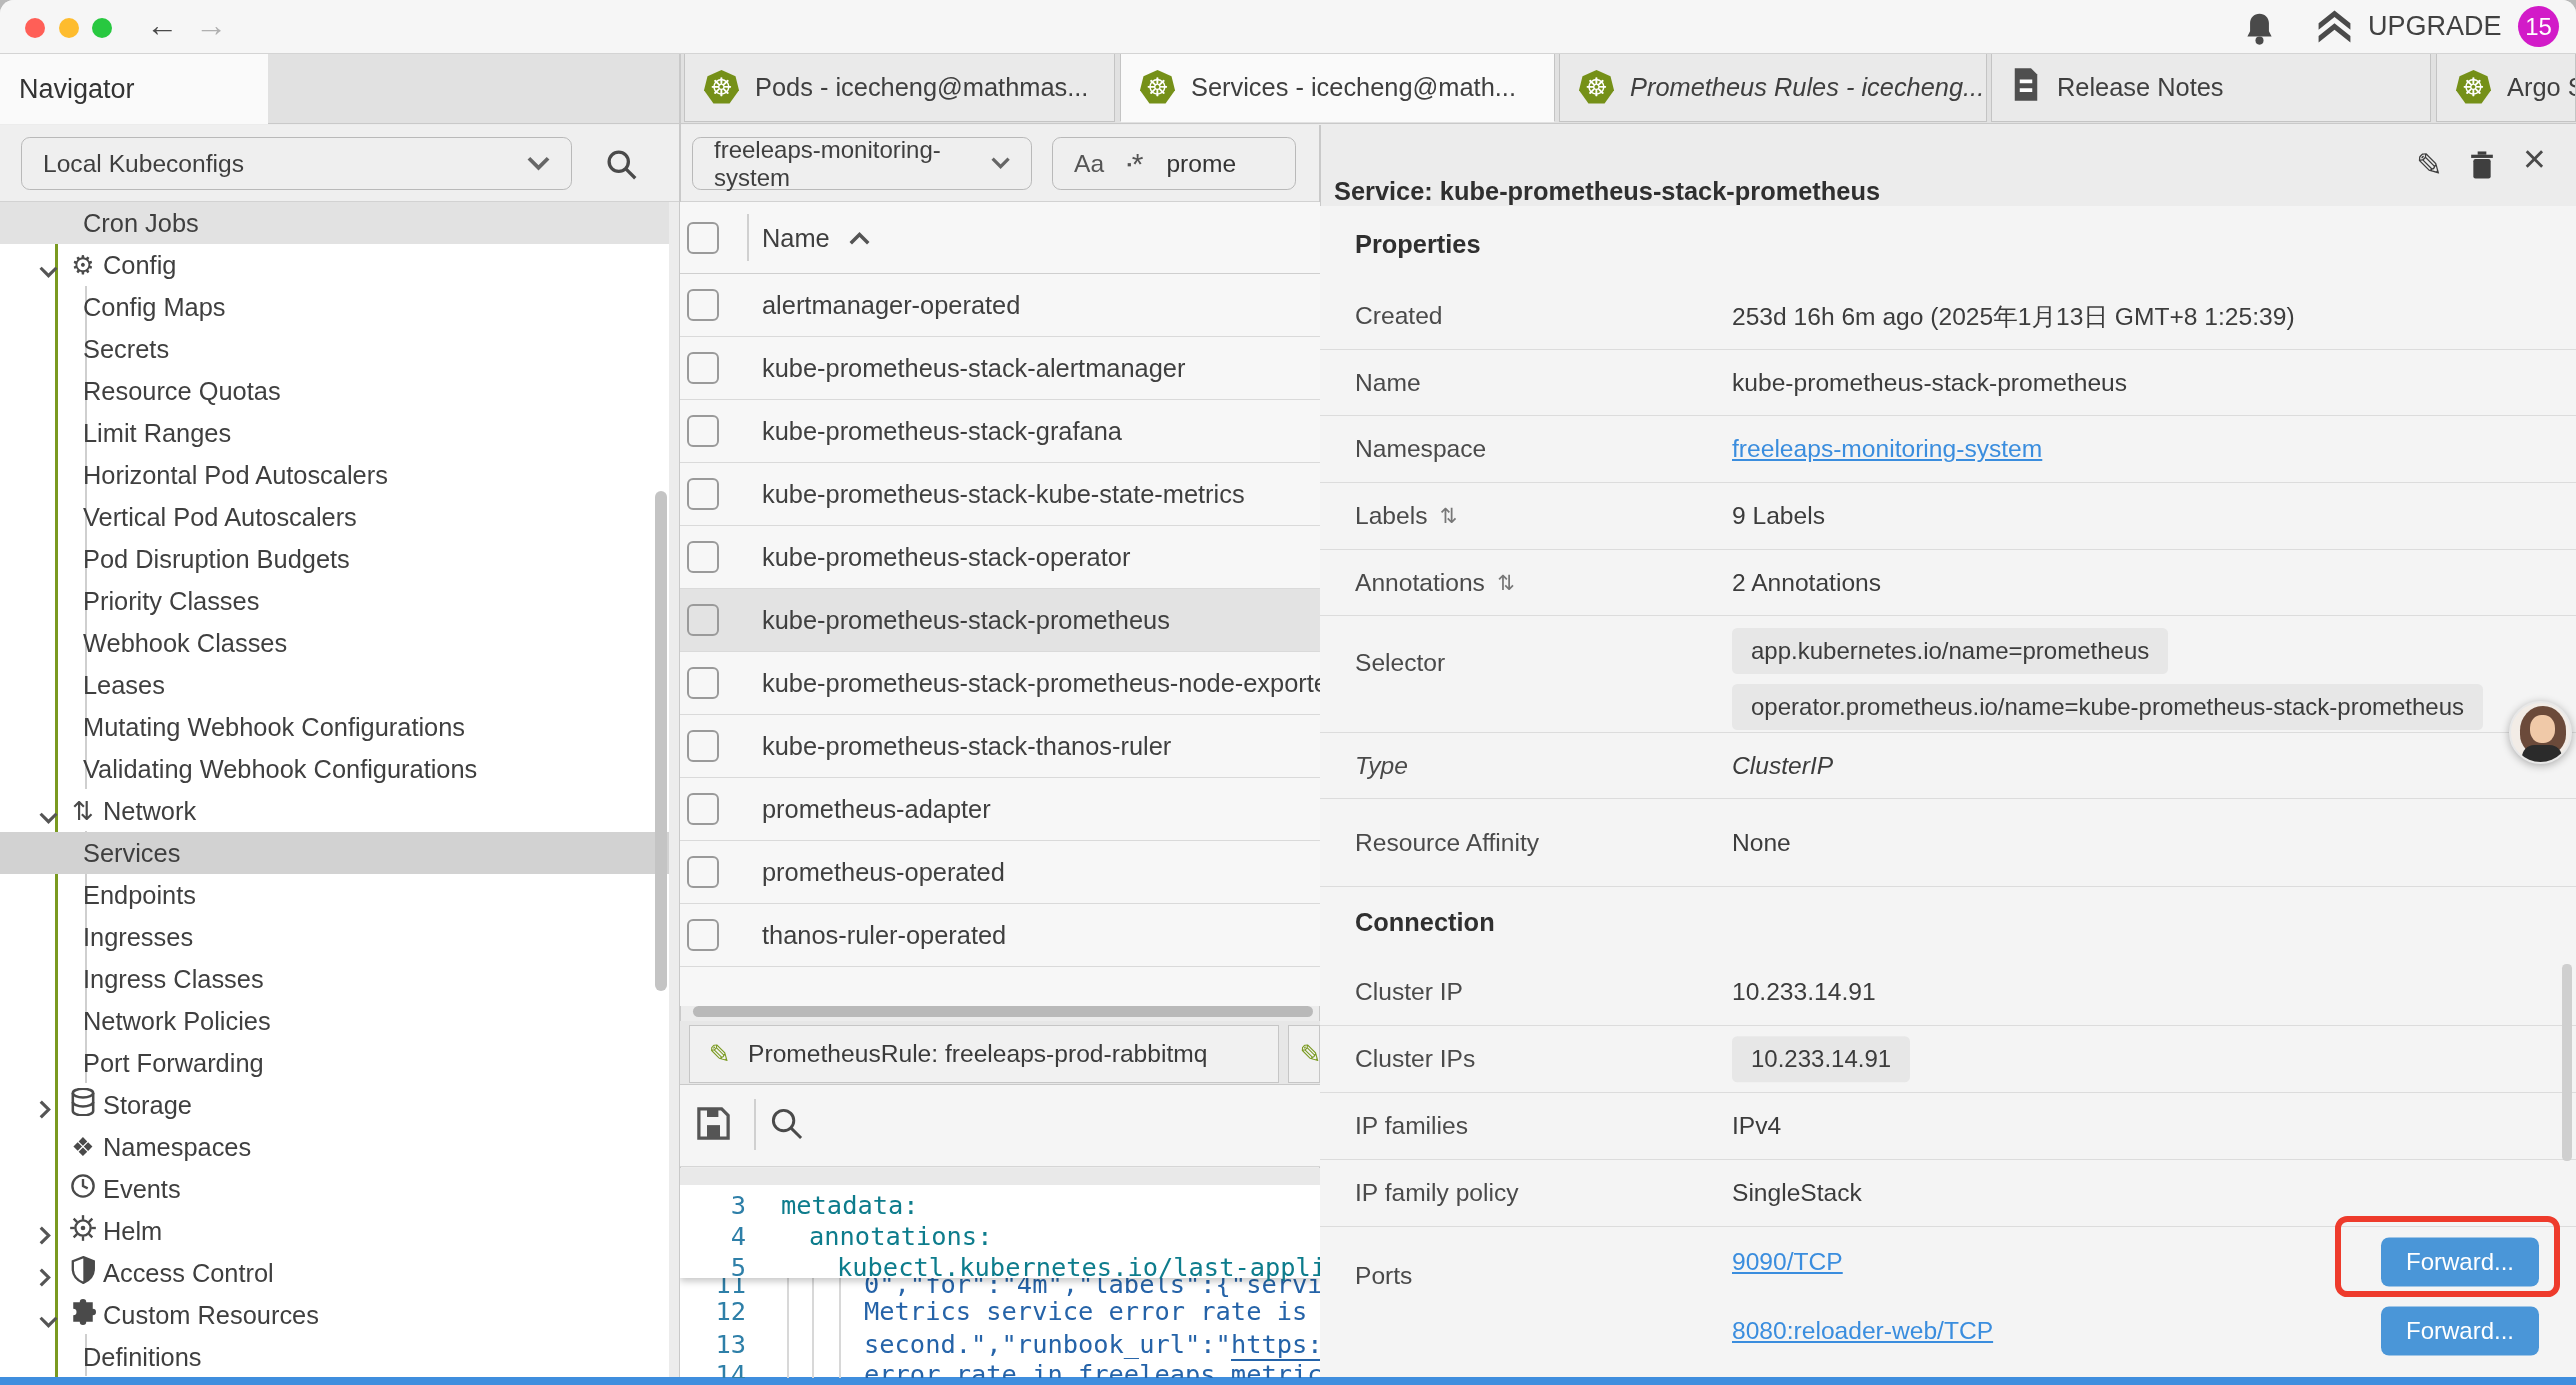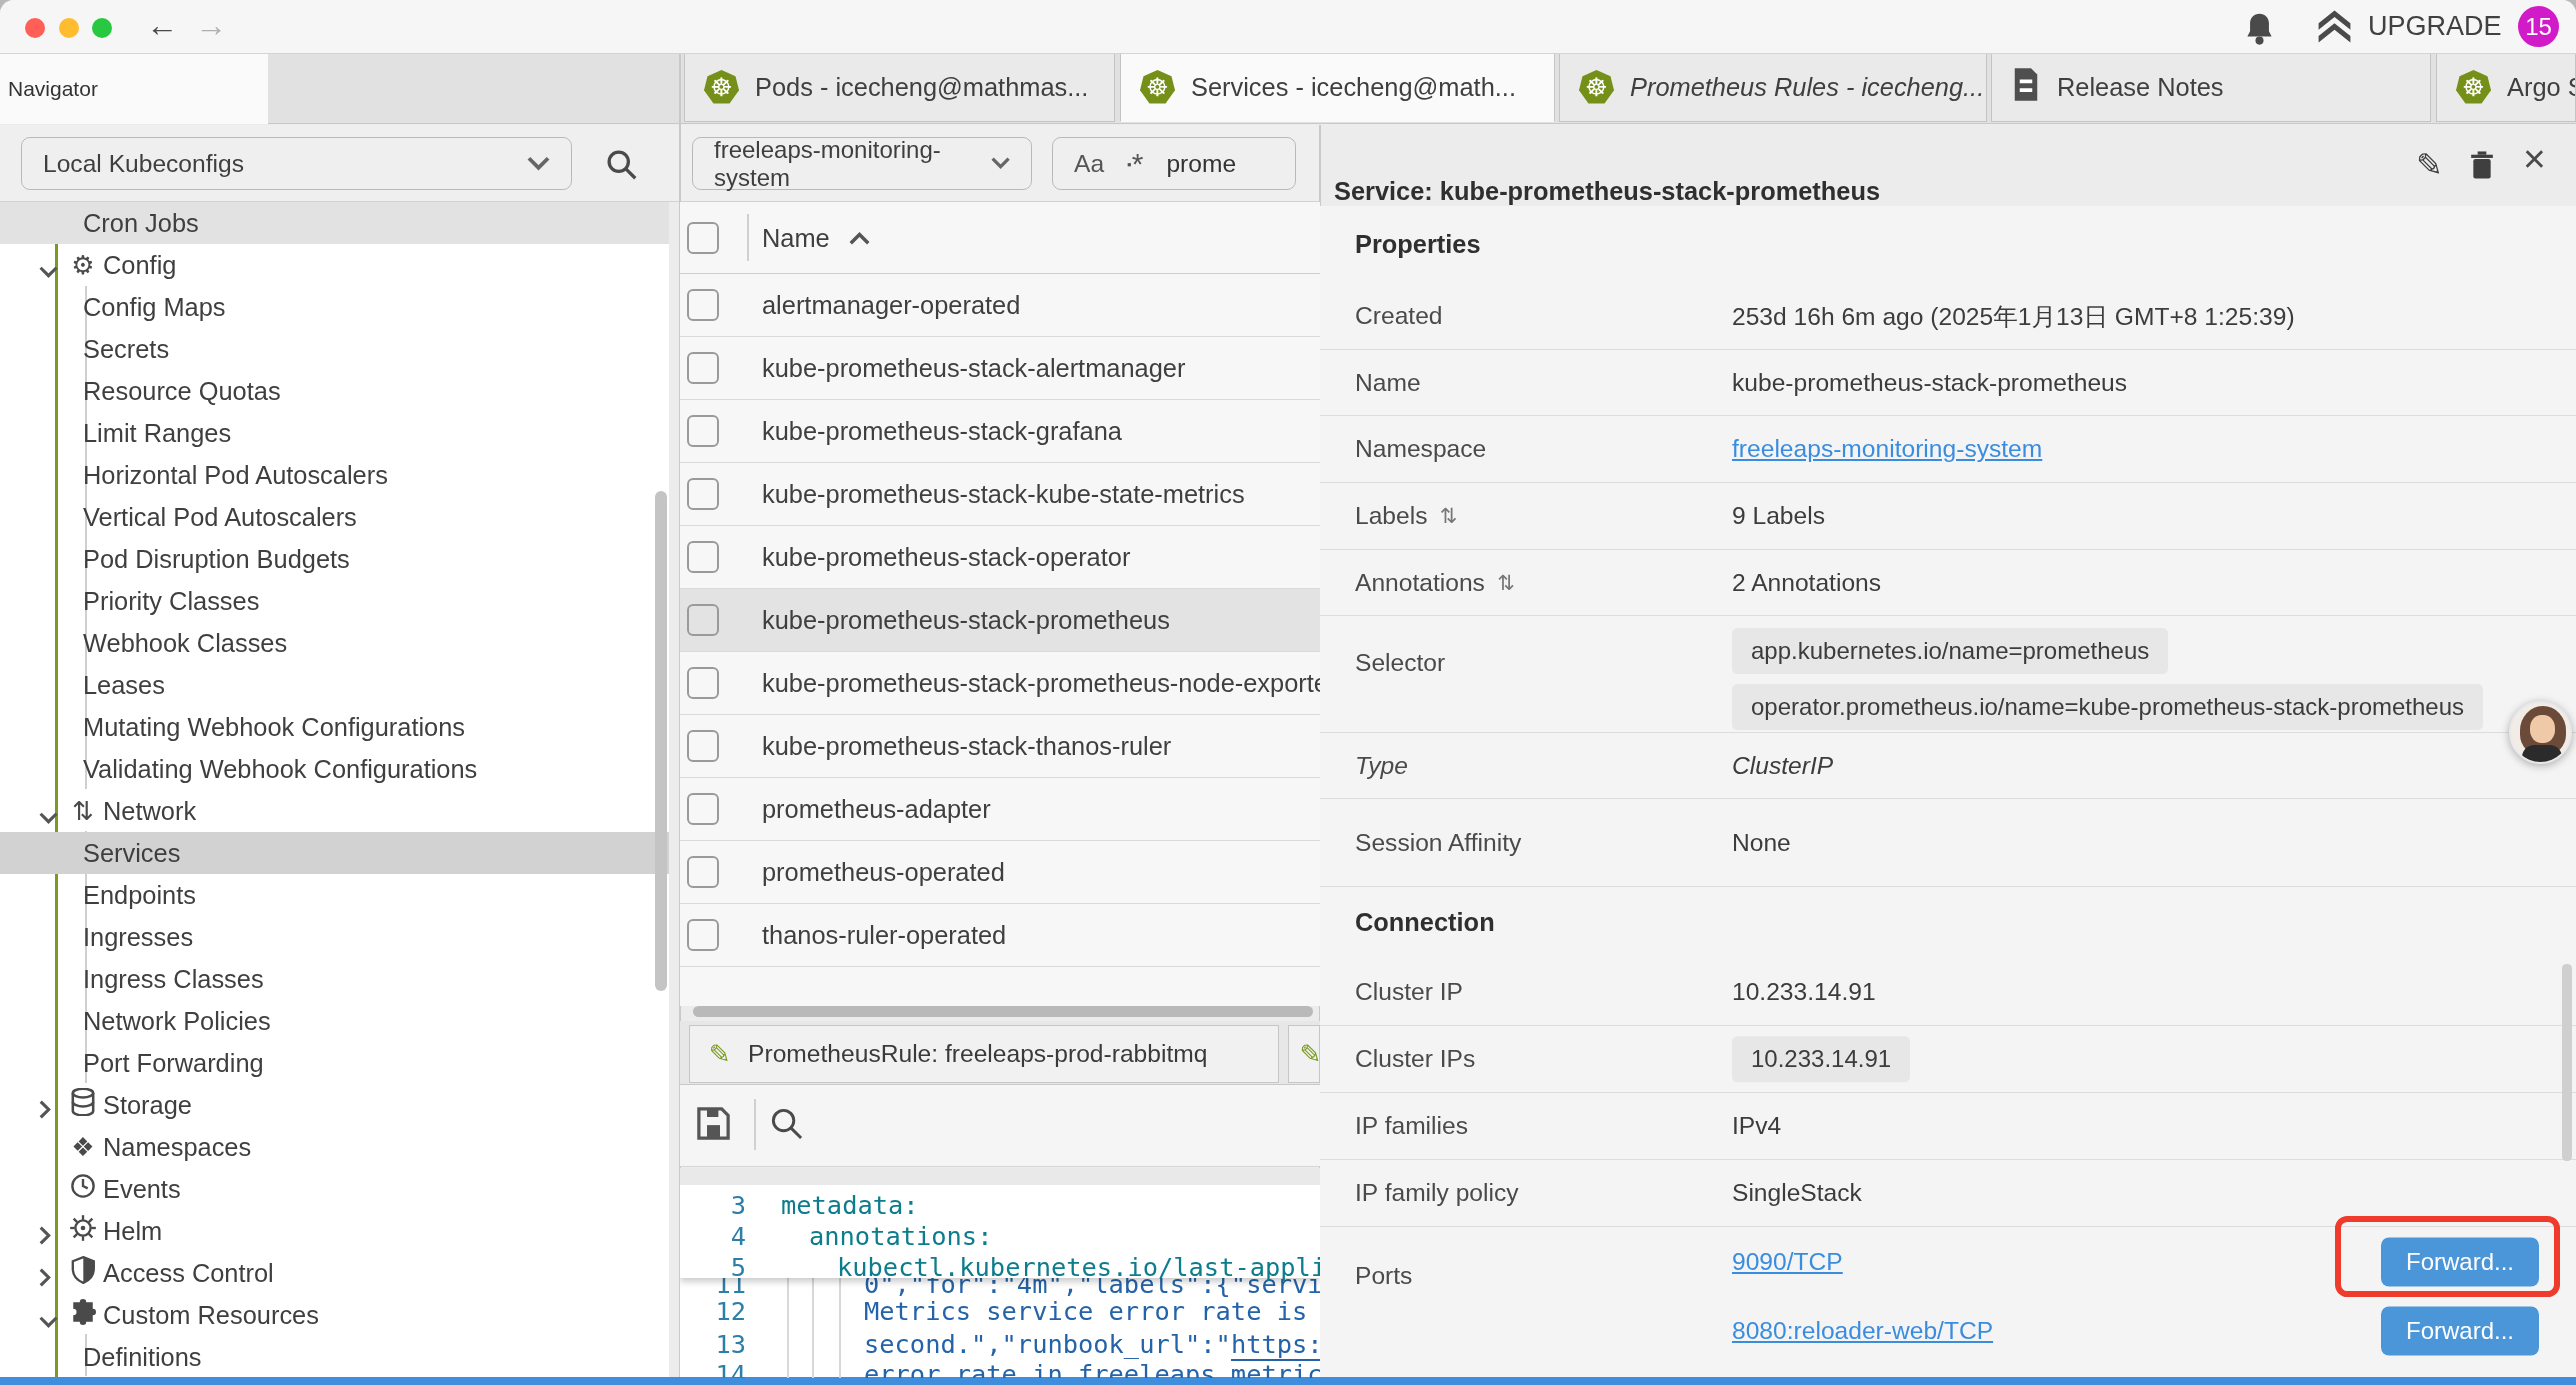--- a/index.html
+++ b/index.html
@@ -16,21 +16,21 @@
   #fwd-arrow{color:#b0b0b0;}
   #bell{position:absolute;left:2243px;top:10.5px;}
   #upgrade{position:absolute;left:2315px;top:8.8px;display:flex;align-items:center;gap:14px;
            font-size:27px;color:#414141;}
   #badge{position:absolute;left:2518px;top:6.1px;width:41px;height:41px;border-radius:50%;
          color:#fff;font-size:24px;display:flex;align-items:center;justify-content:center;}
 
   
   #tabstrip{left:0;top:54px;width:2576px;height:70px;background:#e1e1e1;border-bottom:1.8px solid #c9c9c9;}
   #navigator-tab{position:absolute;left:0;top:0;width:268px;height:70px;background:#fafafa;
-                 display:flex;align-items:center;padding-left:8px;font-size:21px;color:#333;}
+                 display:flex;align-items:center;padding-left:19px;font-size:27px;color:#333;}
   .tab{position:absolute;top:0;height:68px;display:flex;align-items:center;gap:16px;
        padding:0 19px;font-size:25.4px;color:#3f3f3f;background:#eaeaea;
        border:0.9px solid #c4c4c4;border-top:none;white-space:nowrap;overflow:hidden;}
   .tab.active{background:#fafafa;border-bottom:0.9px solid #fafafa;}
   .tab.preview .tab-label{font-style:italic;}
   .k8s{display:inline-block;width:35px;height:35px;flex:0 0 35px;background:#759018;
        clip-path:polygon(50% 0%,90% 18%,100% 58%,73% 96%,27% 96%,0% 58%,10% 18%);
        color:#fff;font-size:25.4px;line-height:35px;text-align:center;}
 
   
@@ -515,21 +515,21 @@
         </div>
       </div>
       <div class="d-row" style="height: 66px; font-style: italic;">
         <span class="d-label">
           <span>Type</span>
         </span>
         <span class="d-value">ClusterIP</span>
       </div>
       <div class="d-row" style="height: 88px;">
         <span class="d-label">
-          <span>Session Affinity</span>
+          <span>Resource Affinity</span>
         </span>
         <span class="d-value">None</span>
       </div>
       <div class="d-heading" style="height: 72px; border-top: 1.8px solid rgb(220, 220, 220);">
         <span>Connection</span>
       </div>
       <div class="d-row first" style="height: 67px;">
         <span class="d-label">
           <span>Cluster IP</span>
         </span>

